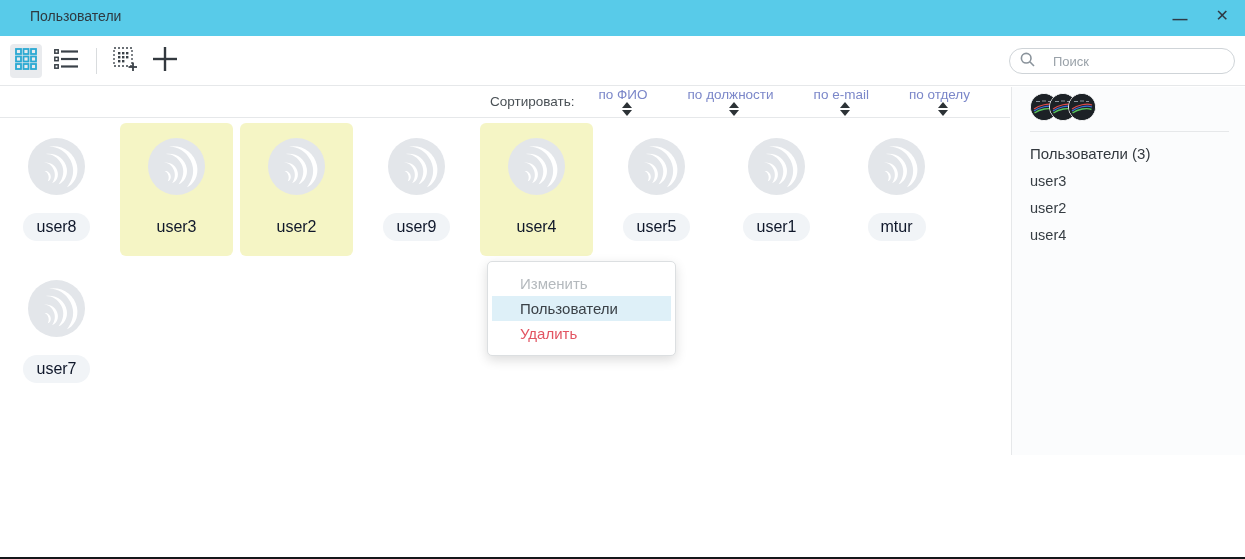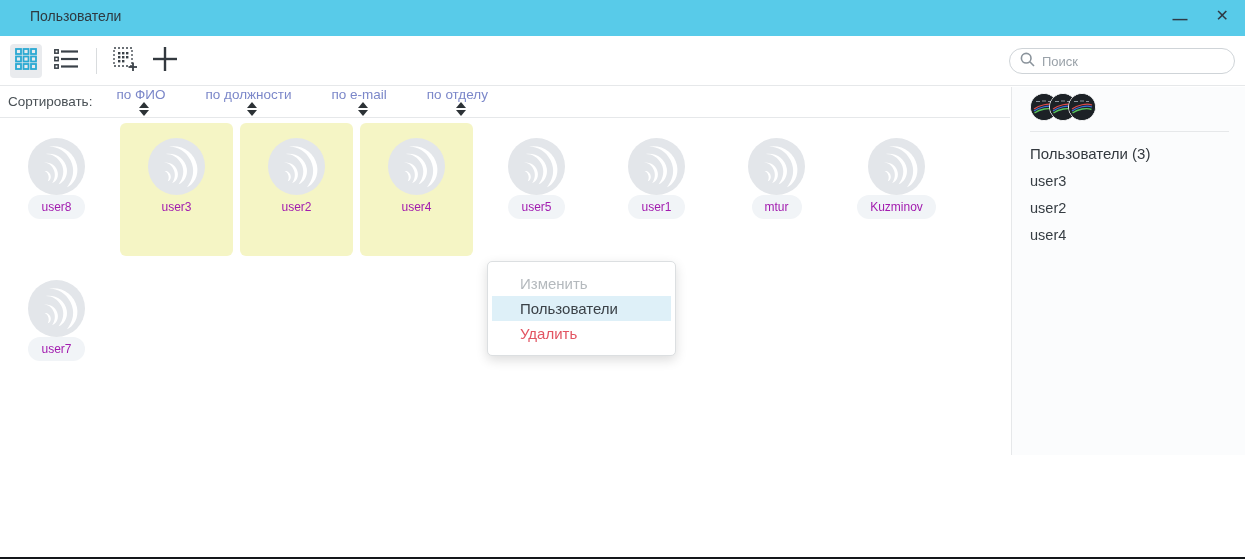--- a/index.html
+++ b/index.html
@@ -33,47 +33,47 @@
   .tool-btn.active{ background:#e9ebee; }
   .tb-divider{ width:1px; height:26px; background:#d9dcde; margin:0 12px 0 6px; }
   .searchbox{
     position:absolute; right:10px; top:12px;
     width:226px; height:26px;
     border:1px solid #cfd4d8; border-radius:14px;
     display:flex; align-items:center; padding:0 10px; background:#fff;
   }
   .searchbox input{
     border:none; outline:none; width:100%; font-size:13px;
-    color:#4d7c0f; background:transparent; margin-left:7px;
+    color:#4d7c0f; background:transparent; margin-left:18px;
     font-family:"Liberation Sans", sans-serif;
   }
   .searchbox input::placeholder{ color:#9aa2a9; }
   
   .sortbar{
     height:32px; width:1010px;
     display:flex; align-items:center;
     padding-left:8px; border-bottom:1px solid #e6e8ea;
-    font-size:13.5px; background:#fff;
+    font-size:13.5px; background:#fff;justify-content:flex-end;
   }
   .sort-label{ color:#495055; margin-right:24px; }
   .sort-link{ display:flex; align-items:center; margin-right:40px; cursor:default;flex-direction:column; }
   .sort-link-label{ color:var(--sort-link,#7b87c9); }
   .sort-arrows{ margin-left:7px; display:flex; flex-direction:column; gap:2px; }
   
   .main{ position:absolute; top:119px; left:0; width:1010px; }
   .grid{ display:flex; flex-wrap:wrap; gap:9px 7px; padding-top:4px; width:968px; }
   .card{
     width:113px; height:133px; border-radius:6px;
     display:flex; flex-direction:column; align-items:center;
     padding-top:15px;
   }
   .card.selected{ background:var(--selection-yellow,#f5f5c5); }
   .avatar{ width:57px; height:57px; }
   .uname{
-    font-size:12px; color:#a21caf;
+    margin-top:18px; font-size:16px; color:#0f172a;
     background:#f1f4f7; border-radius:14px; padding:5px 13px;
     max-width:105px; white-space:nowrap;
   }
   .card.selected .uname{ background:transparent; }
   
   .context-menu{
     position:absolute; left:487px; top:261px; width:189px;
     background:#fff; border:1px solid #dcdfe1; border-radius:5px;
     box-shadow:0 4px 12px rgba(0,0,0,.14);
     padding:9px 4px;
@@ -276,20 +276,34 @@
           <path d="M27 7 C40 9 49 20 47.5 33 C46.3 43.5 38.5 50 31.5 50.5 C40 45 44.5 36.5 43 26.5 C41.5 16.5 35 9.5 27 7 Z"></path>
           <path d="M21.5 13 C31.5 14.5 38.5 23 37 33 C35.8 40.5 30 45 24.5 45.3 C31 41 34.5 34.5 33.3 27 C32 19.5 27.5 14.8 21.5 13 Z"></path>
           <path d="M17.5 20.5 C24 21.8 28.5 27.5 27.3 34.3 C26.4 39.3 22.5 42.3 18.8 42.3 C23 39 25.2 34.5 24.3 29.3 C23.5 24.3 21 21.8 17.5 20.5 Z"></path>
           <path d="M15.5 28.5 C18.5 29.3 20.3 32 19.7 35.3 C19.2 37.8 17.3 39.3 15.3 39.2 C17.3 37.3 18.2 34.8 17.6 32 C17.2 30.5 16.5 29.3 15.5 28.5 Z"></path>
         </g>
       </svg>
     </div>
     <div class="uname">user2</div>
   </div>
 
+  <div class="card">
+    <div class="avatar">
+      <svg width="57" height="57" viewBox="0 0 56 56">
+        <circle cx="28" cy="28" r="28" fill="#e3e6ea"></circle>
+        <g fill="#ffffff" transform="rotate(-18 28 28)">
+          <path d="M27 7 C40 9 49 20 47.5 33 C46.3 43.5 38.5 50 31.5 50.5 C40 45 44.5 36.5 43 26.5 C41.5 16.5 35 9.5 27 7 Z"></path>
+          <path d="M21.5 13 C31.5 14.5 38.5 23 37 33 C35.8 40.5 30 45 24.5 45.3 C31 41 34.5 34.5 33.3 27 C32 19.5 27.5 14.8 21.5 13 Z"></path>
+          <path d="M17.5 20.5 C24 21.8 28.5 27.5 27.3 34.3 C26.4 39.3 22.5 42.3 18.8 42.3 C23 39 25.2 34.5 24.3 29.3 C23.5 24.3 21 21.8 17.5 20.5 Z"></path>
+          <path d="M15.5 28.5 C18.5 29.3 20.3 32 19.7 35.3 C19.2 37.8 17.3 39.3 15.3 39.2 C17.3 37.3 18.2 34.8 17.6 32 C17.2 30.5 16.5 29.3 15.5 28.5 Z"></path>
+        </g>
+      </svg>
+    </div>
+    <div class="uname">user9</div>
+  </div>
 
   <div class="card selected">
     <div class="avatar">
       <svg width="57" height="57" viewBox="0 0 56 56">
         <circle cx="28" cy="28" r="28" fill="#e3e6ea"></circle>
         <g fill="#ffffff" transform="rotate(-18 28 28)">
           <path d="M27 7 C40 9 49 20 47.5 33 C46.3 43.5 38.5 50 31.5 50.5 C40 45 44.5 36.5 43 26.5 C41.5 16.5 35 9.5 27 7 Z"></path>
           <path d="M21.5 13 C31.5 14.5 38.5 23 37 33 C35.8 40.5 30 45 24.5 45.3 C31 41 34.5 34.5 33.3 27 C32 19.5 27.5 14.8 21.5 13 Z"></path>
           <path d="M17.5 20.5 C24 21.8 28.5 27.5 27.3 34.3 C26.4 39.3 22.5 42.3 18.8 42.3 C23 39 25.2 34.5 24.3 29.3 C23.5 24.3 21 21.8 17.5 20.5 Z"></path>
           <path d="M15.5 28.5 C18.5 29.3 20.3 32 19.7 35.3 C19.2 37.8 17.3 39.3 15.3 39.2 C17.3 37.3 18.2 34.8 17.6 32 C17.2 30.5 16.5 29.3 15.5 28.5 Z"></path>
@@ -339,34 +353,20 @@
           <path d="M27 7 C40 9 49 20 47.5 33 C46.3 43.5 38.5 50 31.5 50.5 C40 45 44.5 36.5 43 26.5 C41.5 16.5 35 9.5 27 7 Z"></path>
           <path d="M21.5 13 C31.5 14.5 38.5 23 37 33 C35.8 40.5 30 45 24.5 45.3 C31 41 34.5 34.5 33.3 27 C32 19.5 27.5 14.8 21.5 13 Z"></path>
           <path d="M17.5 20.5 C24 21.8 28.5 27.5 27.3 34.3 C26.4 39.3 22.5 42.3 18.8 42.3 C23 39 25.2 34.5 24.3 29.3 C23.5 24.3 21 21.8 17.5 20.5 Z"></path>
           <path d="M15.5 28.5 C18.5 29.3 20.3 32 19.7 35.3 C19.2 37.8 17.3 39.3 15.3 39.2 C17.3 37.3 18.2 34.8 17.6 32 C17.2 30.5 16.5 29.3 15.5 28.5 Z"></path>
         </g>
       </svg>
     </div>
     <div class="uname">mtur</div>
   </div>
 
-  <div class="card">
-    <div class="avatar">
-      <svg width="57" height="57" viewBox="0 0 56 56">
-        <circle cx="28" cy="28" r="28" fill="#e3e6ea"></circle>
-        <g fill="#ffffff" transform="rotate(-18 28 28)">
-          <path d="M27 7 C40 9 49 20 47.5 33 C46.3 43.5 38.5 50 31.5 50.5 C40 45 44.5 36.5 43 26.5 C41.5 16.5 35 9.5 27 7 Z"></path>
-          <path d="M21.5 13 C31.5 14.5 38.5 23 37 33 C35.8 40.5 30 45 24.5 45.3 C31 41 34.5 34.5 33.3 27 C32 19.5 27.5 14.8 21.5 13 Z"></path>
-          <path d="M17.5 20.5 C24 21.8 28.5 27.5 27.3 34.3 C26.4 39.3 22.5 42.3 18.8 42.3 C23 39 25.2 34.5 24.3 29.3 C23.5 24.3 21 21.8 17.5 20.5 Z"></path>
-          <path d="M15.5 28.5 C18.5 29.3 20.3 32 19.7 35.3 C19.2 37.8 17.3 39.3 15.3 39.2 C17.3 37.3 18.2 34.8 17.6 32 C17.2 30.5 16.5 29.3 15.5 28.5 Z"></path>
-        </g>
-      </svg>
-    </div>
-    <div class="uname">Kuzminov</div>
-  </div>
 
   <div class="card">
     <div class="avatar">
       <svg width="57" height="57" viewBox="0 0 56 56">
         <circle cx="28" cy="28" r="28" fill="#e3e6ea"></circle>
         <g fill="#ffffff" transform="rotate(-18 28 28)">
           <path d="M27 7 C40 9 49 20 47.5 33 C46.3 43.5 38.5 50 31.5 50.5 C40 45 44.5 36.5 43 26.5 C41.5 16.5 35 9.5 27 7 Z"></path>
           <path d="M21.5 13 C31.5 14.5 38.5 23 37 33 C35.8 40.5 30 45 24.5 45.3 C31 41 34.5 34.5 33.3 27 C32 19.5 27.5 14.8 21.5 13 Z"></path>
           <path d="M17.5 20.5 C24 21.8 28.5 27.5 27.3 34.3 C26.4 39.3 22.5 42.3 18.8 42.3 C23 39 25.2 34.5 24.3 29.3 C23.5 24.3 21 21.8 17.5 20.5 Z"></path>
           <path d="M15.5 28.5 C18.5 29.3 20.3 32 19.7 35.3 C19.2 37.8 17.3 39.3 15.3 39.2 C17.3 37.3 18.2 34.8 17.6 32 C17.2 30.5 16.5 29.3 15.5 28.5 Z"></path>

